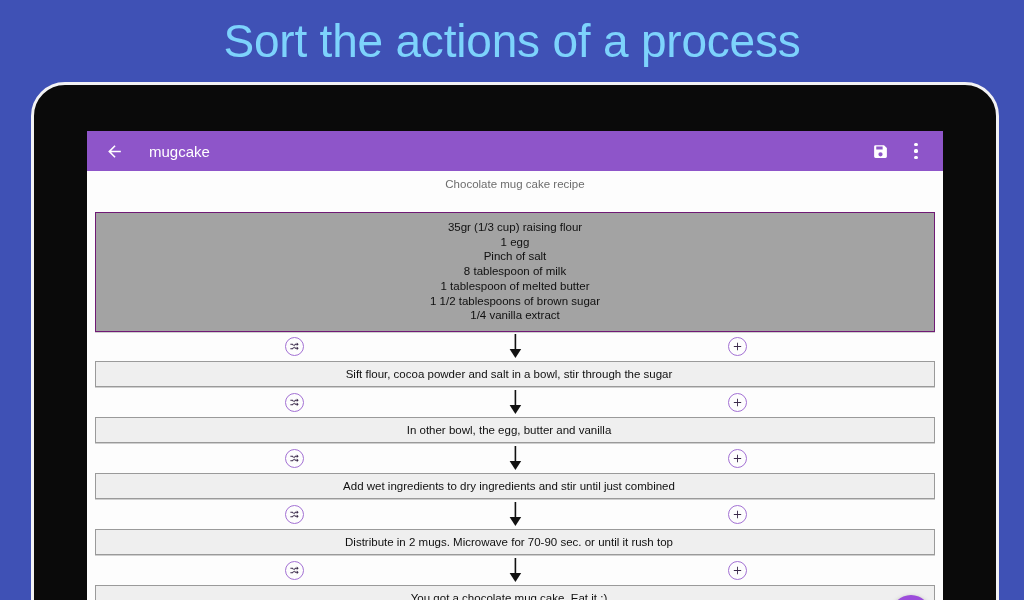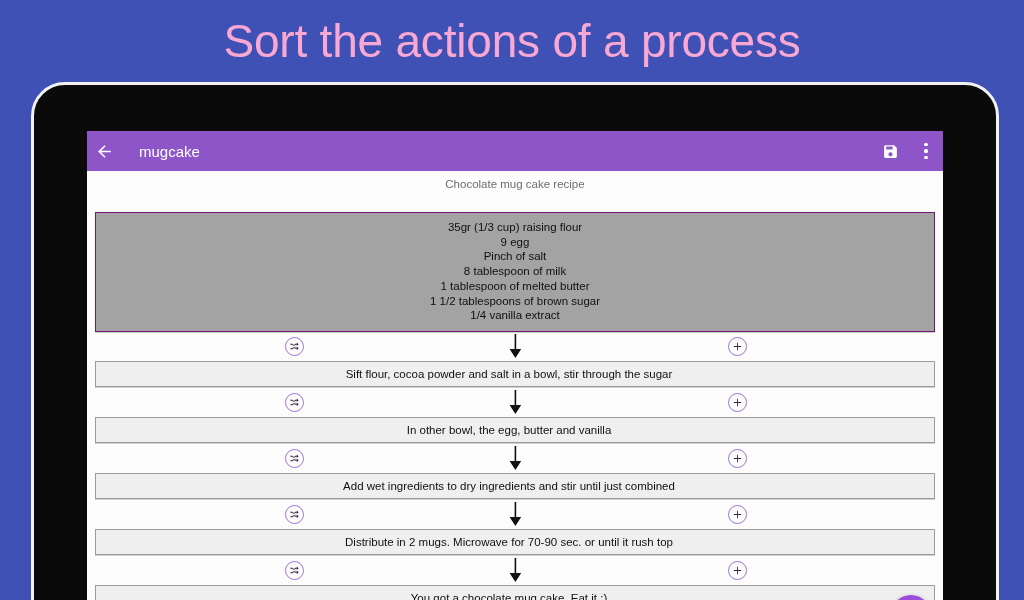--- a/index.html
+++ b/index.html
@@ -21,21 +21,21 @@
     background: #3f51b5;
   }
 
   
   .promo-headline {
     position: absolute;
     top: 8px;
     left: 0;
     width: 1024px;
     text-align: center;
-    color: #f9a8d4;
+    color: #7dd3fc;
     font-size: 46px;
     font-weight: 400;
     letter-spacing: -0.2px;
     line-height: 66px;
     white-space: nowrap;
   }
 
   
   .device-frame {
     position: absolute;
@@ -59,21 +59,21 @@
     overflow: hidden;
   }
 
   
   .app-bar {
     position: relative;
     height: 40px;
     background: #8e55c9;
     display: flex;
     align-items: center;
-    padding: 0 4px;
+    padding: 0 14px;
     box-sizing: border-box;
   }
   .app-bar-back {
     width: 26px;
     height: 26px;
     display: flex;
     align-items: center;
     justify-content: center;
     cursor: pointer;
     flex: 0 0 auto;
@@ -230,21 +230,21 @@
           </span>
         </div>
       </div>
 
       <div class="doc-body">
 
         <div class="doc-subtitle">Chocolate mug cake recipe</div>
 
         <div class="ingredients-card">
           <div class="ingredient-line">35gr (1/3 cup) raising flour</div>
-          <div class="ingredient-line">9 egg</div>
+          <div class="ingredient-line">1 egg</div>
           <div class="ingredient-line">Pinch of salt</div>
           <div class="ingredient-line">8 tablespoon of milk</div>
           <div class="ingredient-line">1 tablespoon of melted butter</div>
           <div class="ingredient-line">1 1/2 tablespoons of brown sugar</div>
           <div class="ingredient-line">1/4 vanilla extract</div>
         </div>
 
         <div class="connector-row">
           <div class="shuffle-btn">
             <svg width="11" height="11" viewBox="0 0 24 24" aria-hidden="true">

